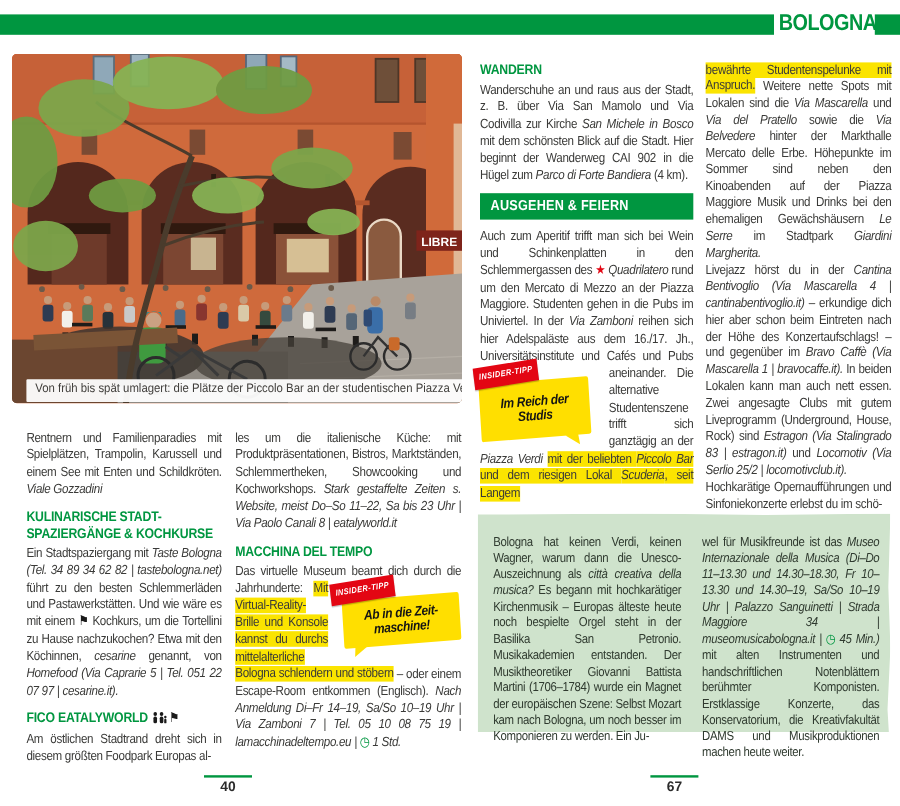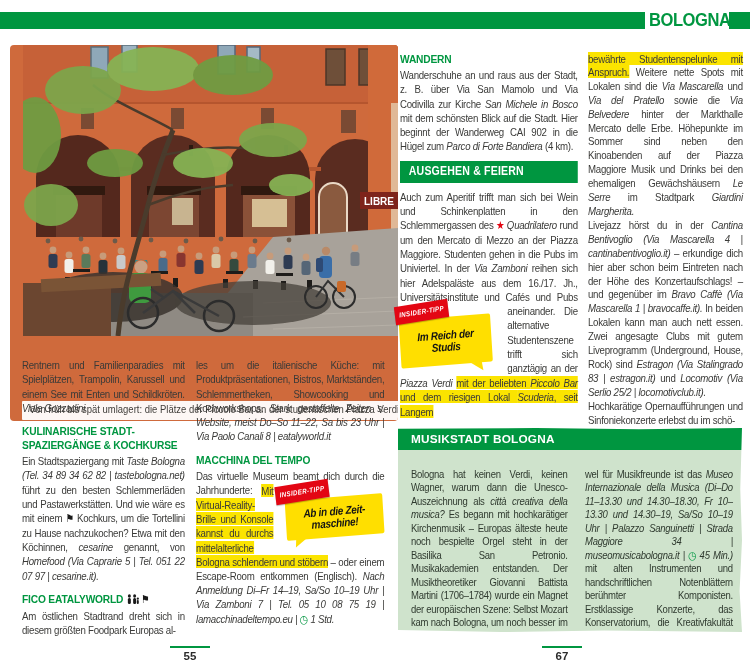--- a/index.html
+++ b/index.html
@@ -6,22 +6,22 @@
   .sheet{position:relative;width:750px;height:672px;background:#fff;overflow:hidden;
          font-family:"Liberation Sans","DejaVu Sans",sans-serif;color:#3a3a38;}
 
   
   .hbar{position:absolute;left:0;top:12px;width:645px;height:17px;background:#009640;}
   .htitle{position:absolute;left:649px;top:9px;font-size:19px;font-weight:700;color:#009640;
           letter-spacing:-0.5px;transform:scaleX(.87);transform-origin:0 0;white-space:nowrap;}
   .hsq{position:absolute;left:729px;top:12px;width:21px;height:17px;background:#009640;}
 
   
-  .photo{position:absolute;left:10px;top:45px;width:375px;height:376px;border-radius:4px;
-         overflow:hidden;background:#cf6a3c;padding-left:13px;}
+  .photo{position:absolute;left:10px;top:45px;width:375px;height:291px;border-radius:4px;
+         overflow:hidden;background:#cf6a3c;}
   .photo svg{display:block;}
   .caption{position:absolute;left:12px;bottom:1px;background:rgba(255,255,255,.95);
            color:#3f3d3a;font-size:10.3px;line-height:12px;padding:3px 8px 4px;
            white-space:nowrap;transform:scaleX(.92);transform-origin:0 100%;border-radius:1px;}
 
   
   .col{position:absolute;transform:scaleX(.88);transform-origin:0 0;z-index:1;}
   #c1{left:22px;top:358px;width:185px;}
   #c2{left:196px;top:358px;width:214px;}
   #c3{left:400px;top:52px;width:202px;}
@@ -266,25 +266,24 @@
         </span><span><span>Die alternative Studentenszene trifft sich ganztägig an der </span><span class="i">Piazza Verdi</span><span> </span><span class="hl">mit der beliebten </span><span class="hl i">Piccolo Bar</span><span class="hl"> und dem riesigen Lokal </span><span class="hl i">Scuderia</span><span class="hl">, seit Langem</span></span></p>
   </div>
 
   <div class="col" id="c4">
     <p class="body"><span class="hl">bewährte Studentenspelunke mit Anspruch.</span><span> Weitere nette Spots mit Lokalen sind die </span><span class="i">Via Mascarella</span><span> und </span><span class="i">Via del Pratello</span><span> sowie die </span><span class="i">Via Belvedere</span><span> hinter der Markthalle Mercato delle Erbe. Höhepunkte im Sommer sind neben den Kinoabenden auf der Piazza Maggiore Musik und Drinks bei den ehemaligen Gewächshäusern </span><span class="i">Le Serre</span><span> im Stadtpark </span><span class="i">Giardini Margherita.</span></p>
     <p class="body"><span>Livejazz hörst du in der </span><span class="i">Cantina Bentivoglio (Via Mascarella 4 | cantinabentivoglio.it)</span><span> – erkundige dich hier aber schon beim Eintreten nach der Höhe des Konzertaufschlags! – und gegenüber im </span><span class="i">Bravo Caffè (Via Mascarella 1 | bravocaffe.it).</span><span> In beiden Lokalen kann man auch nett essen. Zwei angesagte Clubs mit gutem Liveprogramm (Underground, House, Rock) sind </span><span class="i">Estragon (Via Stalingrado 83 | estragon.it)</span><span> und </span><span class="i">Locomotiv (Via Serlio 25/2 | locomotivclub.it).</span></p>
     <p class="body"><span>Hochkarätige Opernaufführungen und Sinfoniekonzerte erlebst du im schö-</span></p>
   </div>
 
   <div class="mbox">
-    <div class="mbox-h">MUSIKSTADT BOLOGNA</div>
     <div class="mbox-b">
       <p class="mcol" id="mA"><span>Bologna hat keinen Verdi, keinen Wagner, warum dann die Unesco-Auszeichnung als </span><span class="i">città creativa della musica?</span><span> Es begann mit hochkarätiger Kirchenmusik – Europas älteste heute noch bespielte Orgel steht in der Basilika San Petronio. Musikakademien entstanden. Der Musiktheoretiker Giovanni Battista Martini (1706–1784) wurde ein Magnet der europäischen Szene: Selbst Mozart kam nach Bologna, um noch besser im Komponieren zu werden. Ein Ju-</span></p>
       <p class="mcol" id="mB"><span>wel für Musikfreunde ist das </span><span class="i">Museo Internazionale della Musica (Di–Do 11–13.30 und 14.30–18.30, Fr 10–13.30 und 14.30–19, Sa/So 10–19 Uhr | Palazzo Sanguinetti | Strada Maggiore 34 | museomusicabologna.it | </span><span class="clock i">◷</span><span class="i"> 45 Min.)</span><span> mit alten Instrumenten und handschriftlichen Notenblättern berühmter Komponisten. Erstklassige Konzerte, das Konservatorium, die Kreativfakultät DAMS und Musikproduktionen machen heute weiter.</span></p>
     </div>
   </div>
 
   <div class="pgline" id="pl-line"></div>
-  <div class="pgnum" id="pl-num">55</div>
+  <div class="pgnum" id="pl-num">40</div>
   <div class="pgline" id="pr-line"></div>
   <div class="pgnum" id="pr-num">67</div>
 
 </div>
 
 </body></html>

